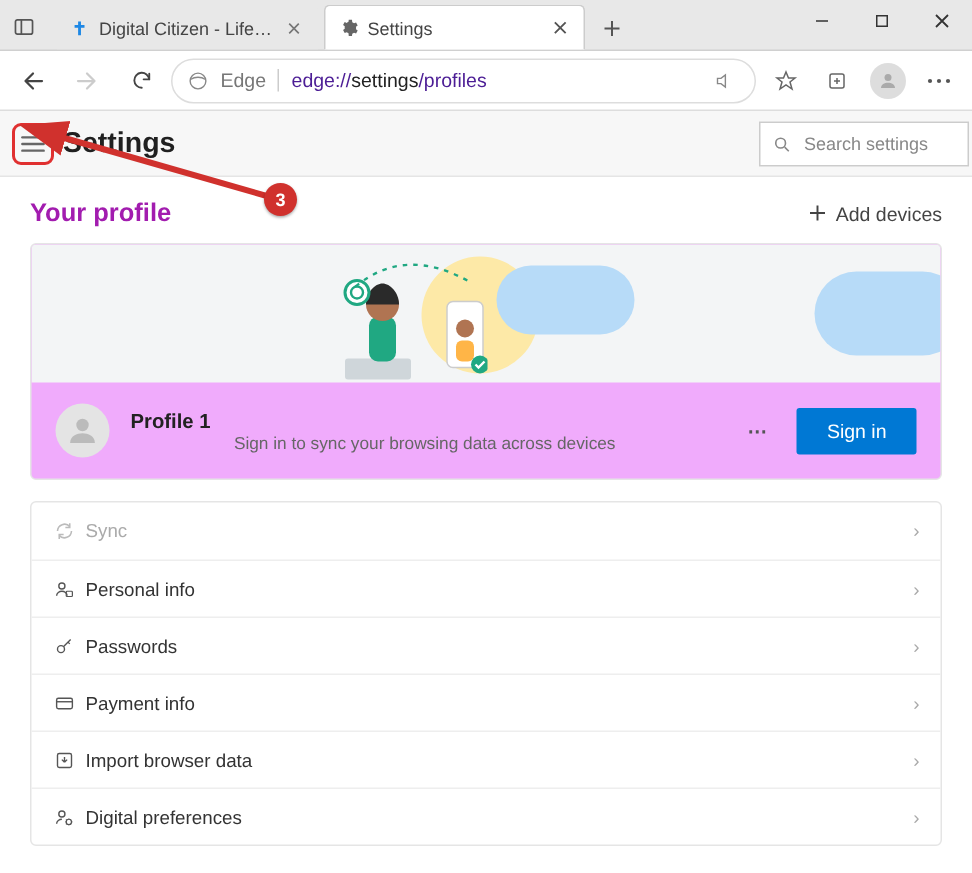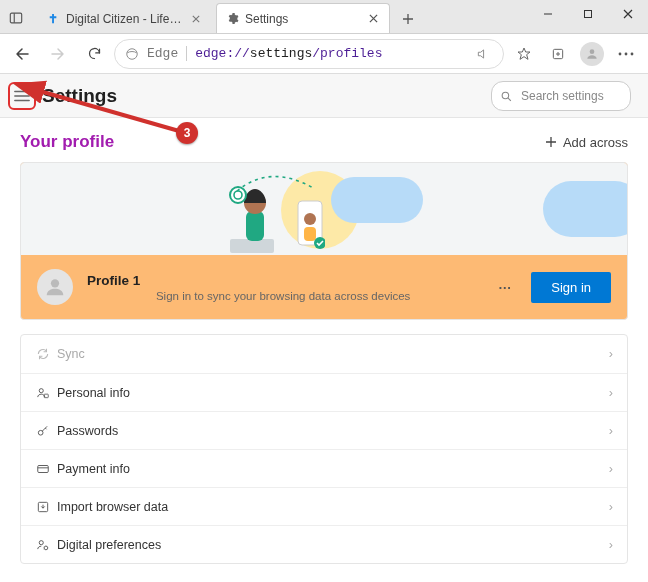--- a/index.html
+++ b/index.html
@@ -48,52 +48,51 @@
   .toolbar {
     height: 40px; background:#fff; display:flex; align-items:center;
     border-bottom:1px solid #ddd; padding:0 6px; gap:4px;
   }
   .tbtn { width:32px; height:32px; display:flex; align-items:center; justify-content:center; color:#555; border-radius:4px;}
   .tbtn.disabled{ color:#bbb; }
   .addr {
     flex:1; height:30px; border:1px solid #ddd; border-radius:15px;
     display:flex; align-items:center; padding:0 10px; gap:8px; color:#666;
     font-size:13px;
-    font-family:Liberation Mono, monospace;
   }
   .addr .edge-label { color:#777; border-right:1px solid #ccc; padding-right:8px; }
   .addr .url {flex:1; color:#666;}
   .addr .url .grey{color:#4c1d95;}
   .addr .url .dark{color:#222;}
   .addr-star{ color:#888; width:20px; display:flex; justify-content:center;}
   .right-tools{ display:flex; gap:2px; align-items:center;}
   .avatar{ width:24px; height:24px; border-radius:50%; background:#ddd; display:flex;align-items:center;justify-content:center;}
   
   .settings-hdr {
     background:#f7f7f7; border-bottom:1px solid #e5e5e5;
     height:44px; display:flex; align-items:center; padding:0 14px 0 8px;
     position:relative;
   }
   .hamburger-wrap { 
     width:28px; height:28px; border:2px solid #e03030; border-radius:6px;
     display:flex; align-items:center; justify-content:center;
   }
   .hamburger-icon{ color:#666; }
   .page-title{ font-size:19px; font-weight:600; color:#202020; margin-left:6px;}
-  .search-box{ position:absolute; right:17px; top:7px; width:140px; height:30px;
-    border:1px solid #ccc; background:#fff; border-radius:12px; display:flex; align-items:center;
+  .search-box{ position:absolute; right:2px; top:7px; width:140px; height:30px;
+    border:1px solid #ccc; background:#fff; border-radius:0; display:flex; align-items:center;
     padding:0 8px; gap:8px; color:#888; font-size:12px;}
   .search-box svg{ flex:0 0 auto;}
   .search-ph{ color:#888; }
   
   .content { padding: 14px 20px 4px 20px; overflow-y:auto; height:calc(582px - 34px - 40px - 44px);}
   .section-row{ display:flex; justify-content:space-between; align-items:center; margin-bottom:10px;}
   .section-title{ font-size:17px; font-weight:700; color:#a21caf;}
   .add-profile{ display:flex; align-items:center; gap:6px; color:#444; font-size:13px;}
-  .card{ border:1px solid #e5e5e5; border-radius:4px; background:#fdba74; overflow:hidden; margin-bottom:14px;}
+  .card{ border:1px solid #e5e5e5; border-radius:4px; background:#f0abfc; overflow:hidden; margin-bottom:14px;}
   .banner{ height:92px; background:#f3f5f6; display:flex; align-items:flex-end; justify-content:center; gap:16px; position:relative; overflow:hidden;}
   .cloud{ position:absolute; background:#b7dbf8; border-radius:50px;}
   .cloud.c1{ width:100px; height:56px; right:-16px; top:18px;}
   .cloud.c2{ width:92px; height:46px; left:310px; top:14px;}
   .sun{position:absolute; width:78px; height:78px; background:#fde9a7; border-radius:50%; left:260px; top:8px;}
   .person{position:absolute; left:205px; bottom:0;}
   .phone{position:absolute; left:274px; bottom:4px;}
   .profile-row{ display:flex; align-items:center; padding:14px 16px; gap:14px;}
   .pavatar{ width:36px; height:36px; border-radius:50%; background:#e4e4e4; display:flex;align-items:center;justify-content:center;}
   .pinfo{ flex:1; }
@@ -269,21 +268,21 @@
 </div>
 
 <div class="content">
 
   <div class="section-row">
     <span class="section-title">Your profile</span>
     <div class="add-profile">
       <svg width="12" height="12" viewBox="0 0 12 12">
           <path d="M6 1v10M1 6h10" stroke="#444" stroke-width="1.3"></path>
         </svg>
-      <span>Add across</span>
+      <span>Add devices</span>
     </div>
   </div>
 
   <div class="card">
     <div class="banner">
       <div class="sun"></div>
       <div class="cloud c2"></div>
       <div class="cloud c1"></div>
       <svg class="person" width="58" height="74" viewBox="0 0 58 74">
         <rect x="4" y="58" width="44" height="14" rx="2" fill="#cfd6da"></rect>

